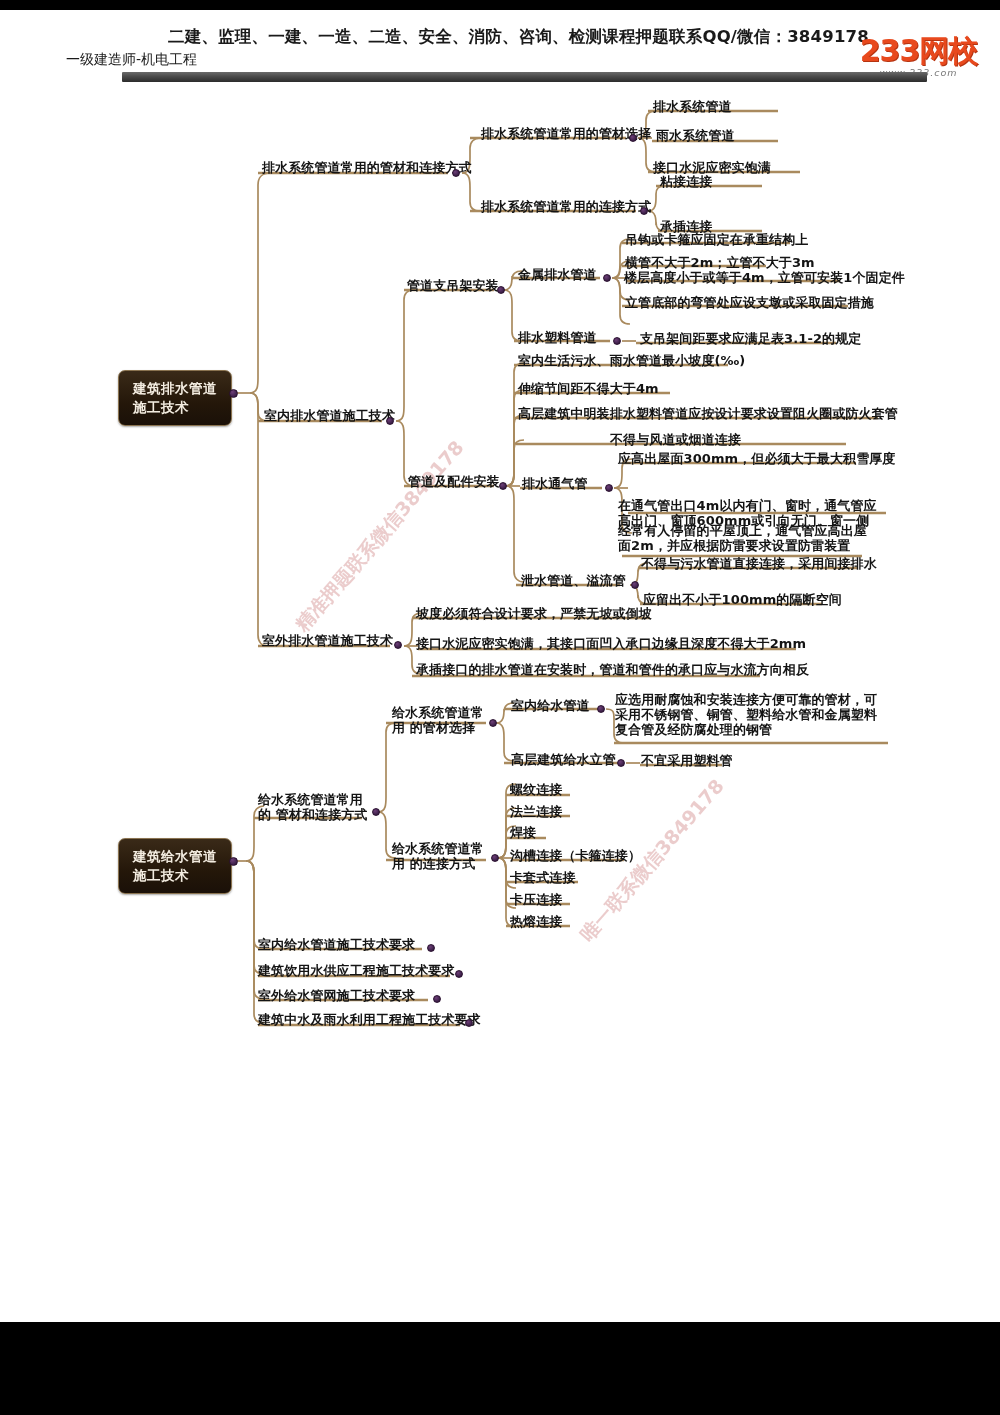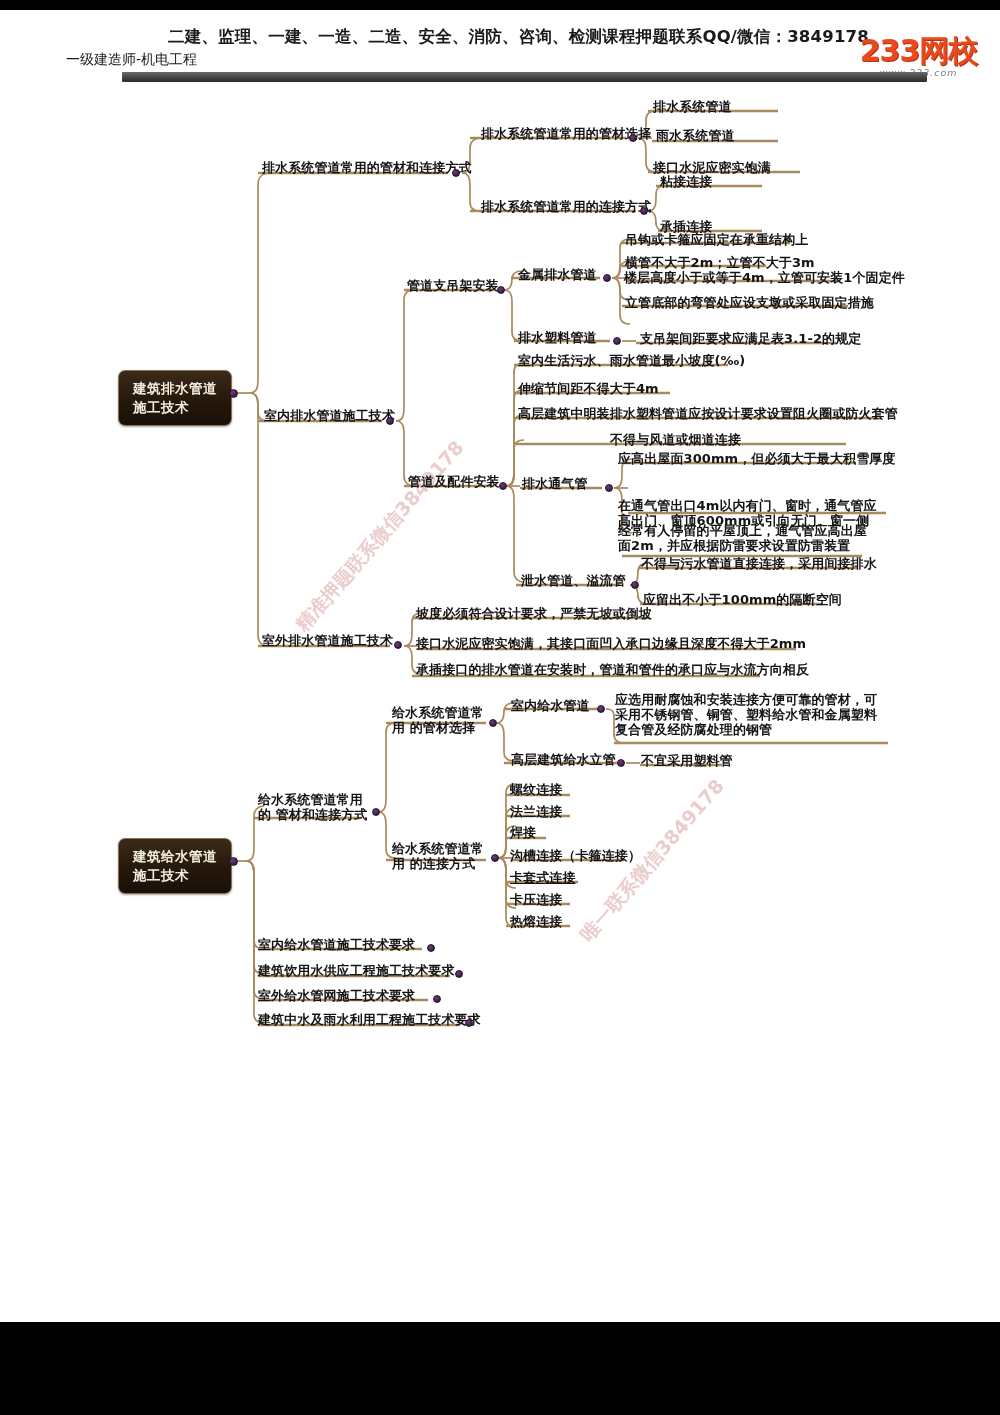--- a/index.html
+++ b/index.html
@@ -340,21 +340,21 @@
     <div class="node" style="left:641px; top:743px;">不宜采用塑料管</div>
 
     <div class="node wrap" style="left:392px; top:831px; width:100px;">给水系统管道常用
 的连接方式</div>
     <div class="dot small" style="left:491px; top:844px;"></div>
 
     <div class="node" style="left:510px; top:772px;">螺纹连接</div>
     <div class="node" style="left:510px; top:794px;">法兰连接</div>
     <div class="node" style="left:510px; top:815px;">焊接</div>
     <div class="node" style="left:510px; top:838px;">沟槽连接（卡箍连接）</div>
-    <div class="node" style="left:510px; top:860px;text-decoration:underline;">卡套式连接</div>
+    <div class="node" style="left:510px; top:860px;">卡套式连接</div>
     <div class="node" style="left:510px; top:882px;">卡压连接</div>
     <div class="node" style="left:510px; top:904px;">热熔连接</div>
 
     <div class="node" style="left:258px; top:927px;">室内给水管道施工技术要求</div>
     <div class="dot small" style="left:427px; top:934px;"></div>
 
     <div class="node" style="left:258px; top:953px;">建筑饮用水供应工程施工技术要求</div>
     <div class="dot small" style="left:455px; top:960px;"></div>
 
     <div class="node" style="left:258px; top:978px;">室外给水管网施工技术要求</div>

